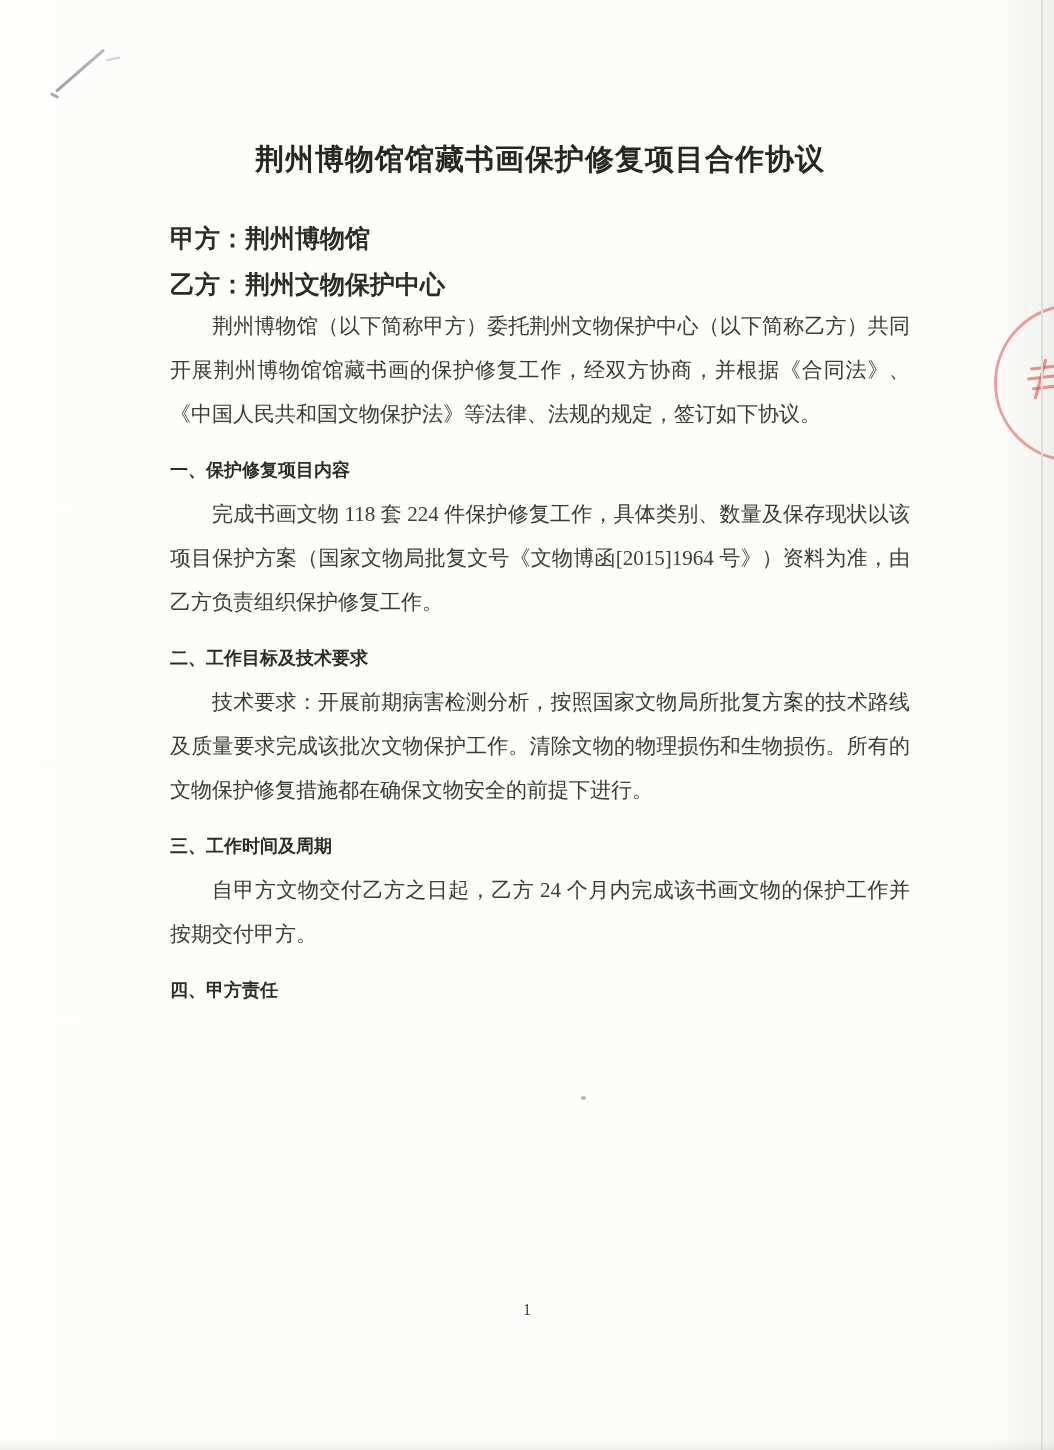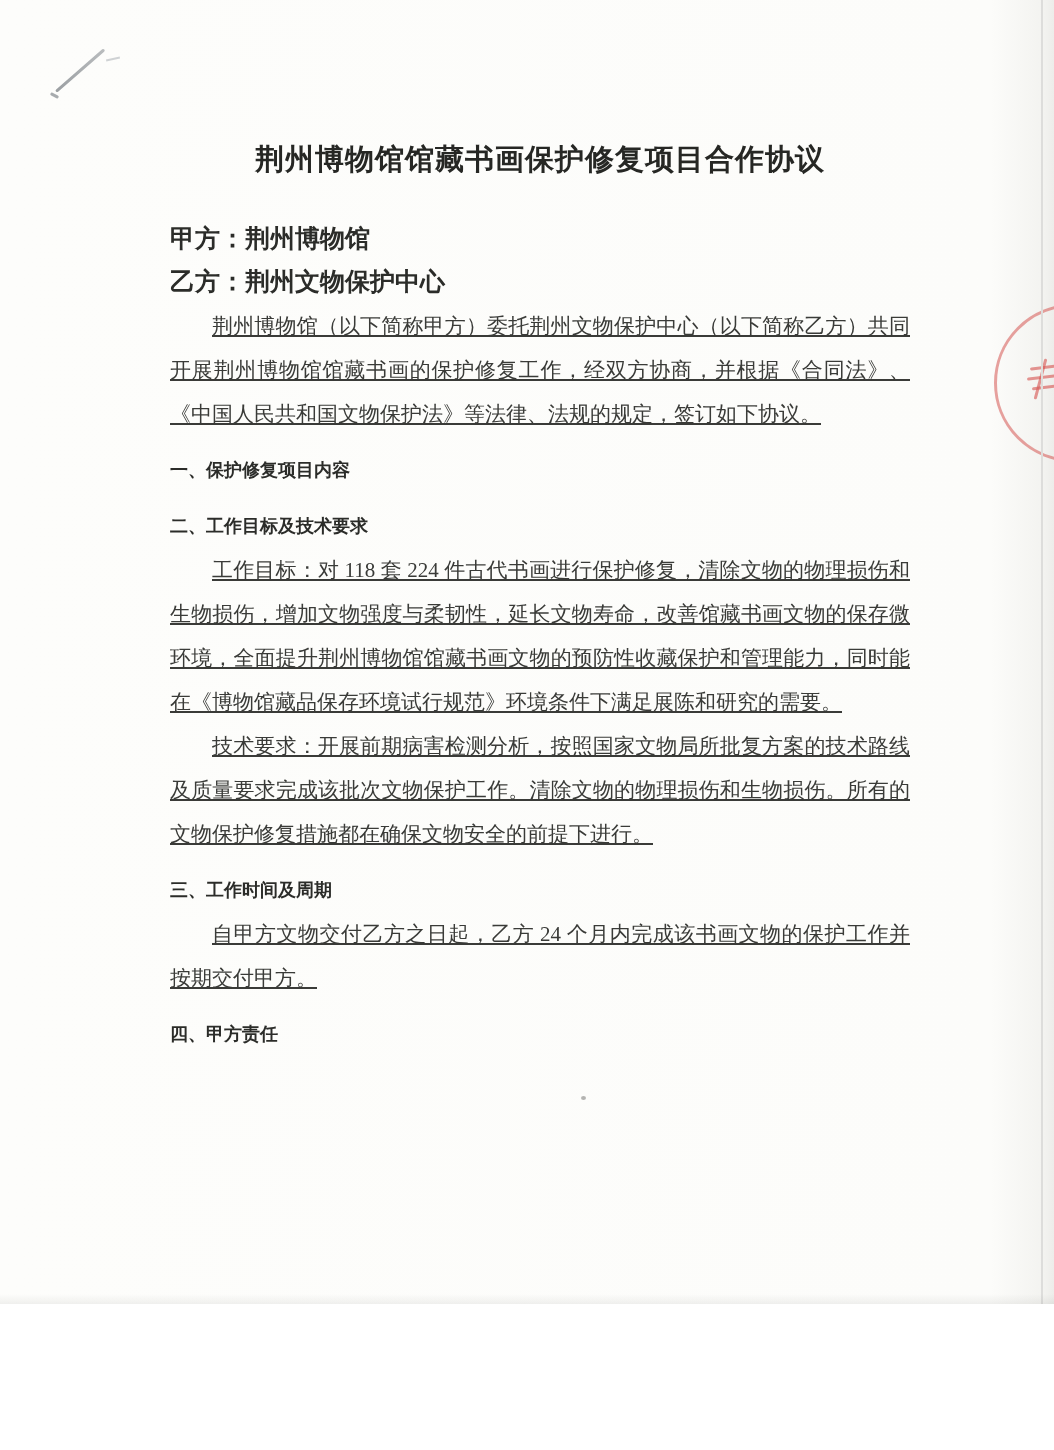--- a/index.html
+++ b/index.html
@@ -3,21 +3,21 @@
 <meta charset="utf-8">
 <style>
   html, body {
     margin: 0;
     padding: 0;
     background: #ffffff;
   }
   .paper {
     position: relative;
     width: 1054px;
-    height: 1304px;
+    height: 1450px;
     overflow: hidden;
     background: linear-gradient(90deg, #fdfdfb 0%, #fcfcfa 94%, #f3f3f0 99%, #ededea 100%);
     font-family: "Liberation Serif", "DejaVu Serif", serif;
     color: var(--ink, #30312f);
   }
   
   .edge-line {
     position: absolute;
     top: 0;
     bottom: 0;
@@ -124,29 +124,28 @@
     color: #262724;
   }
   .party {
     margin: 12px 0 13px 0;
     font-family: "Liberation Sans", "DejaVu Sans", sans-serif;
     font-size: 25px;
     font-weight: 700;
     color: #2b2c29;
     line-height: 1.3;
   }
-  .party-b { margin-bottom: 4px; font-family: Liberation Mono, monospace; }
+  .party-b { margin-bottom: 4px; }
   .para {
     margin: 0;
     font-size: 21px;
     line-height: 44px;
     text-align: justify;
     text-indent: 2em;
     color: #3a3b38;
-    text-decoration: underline;
   }
   .section-heading {
     margin: 12px 0 0 0;
     font-family: "Liberation Sans", "DejaVu Sans", sans-serif;
     font-size: 18px;
     font-weight: 700;
     line-height: 44px;
     color: #2b2c29;
   }
   .page-number {
@@ -185,23 +184,23 @@
   <div class="content">
 
     <h1 class="title">荆州博物馆馆藏书画保护修复项目合作协议</h1>
 
     <p class="party party-a">甲方：荆州博物馆</p>
     <p class="party party-b">乙方：荆州文物保护中心</p>
 
     <p class="para">荆州博物馆（以下简称甲方）委托荆州文物保护中心（以下简称乙方）共同开展荆州博物馆馆藏书画的保护修复工作，经双方协商，并根据《合同法》、《中国人民共和国文物保护法》等法律、法规的规定，签订如下协议。</p>
 
     <h2 class="section-heading">一、保护修复项目内容</h2>
+    <p class="para">完成书画文物 118 套 224 件保护修复工作，具体类别、数量及保存现状以该项目保护方案（国家文物局批复文号《文物博函[2015]1964 号》）资料为准，由乙方负责组织保护修复工作。</p>
 
     <h2 class="section-heading">二、工作目标及技术要求</h2>
-    <p class="para">工作目标：对 118 套 224 件古代书画进行保护修复，清除文物的物理损伤和生物损伤，增加文物强度与柔韧性，延长文物寿命，改善馆藏书画文物的保存微环境，全面提升荆州博物馆馆藏书画文物的预防性收藏保护和管理能力，同时能在《博物馆藏品保存环境试行规范》环境条件下满足展陈和研究的需要。</p>
     <p class="para">技术要求：开展前期病害检测分析，按照国家文物局所批复方案的技术路线及质量要求完成该批次文物保护工作。清除文物的物理损伤和生物损伤。所有的文物保护修复措施都在确保文物安全的前提下进行。</p>
 
     <h2 class="section-heading">三、工作时间及周期</h2>
     <p class="para">自甲方文物交付乙方之日起，乙方 24 个月内完成该书画文物的保护工作并按期交付甲方。</p>
 
     <h2 class="section-heading">四、甲方责任</h2>
 
   </div>
 
   <div class="page-number">1</div>

